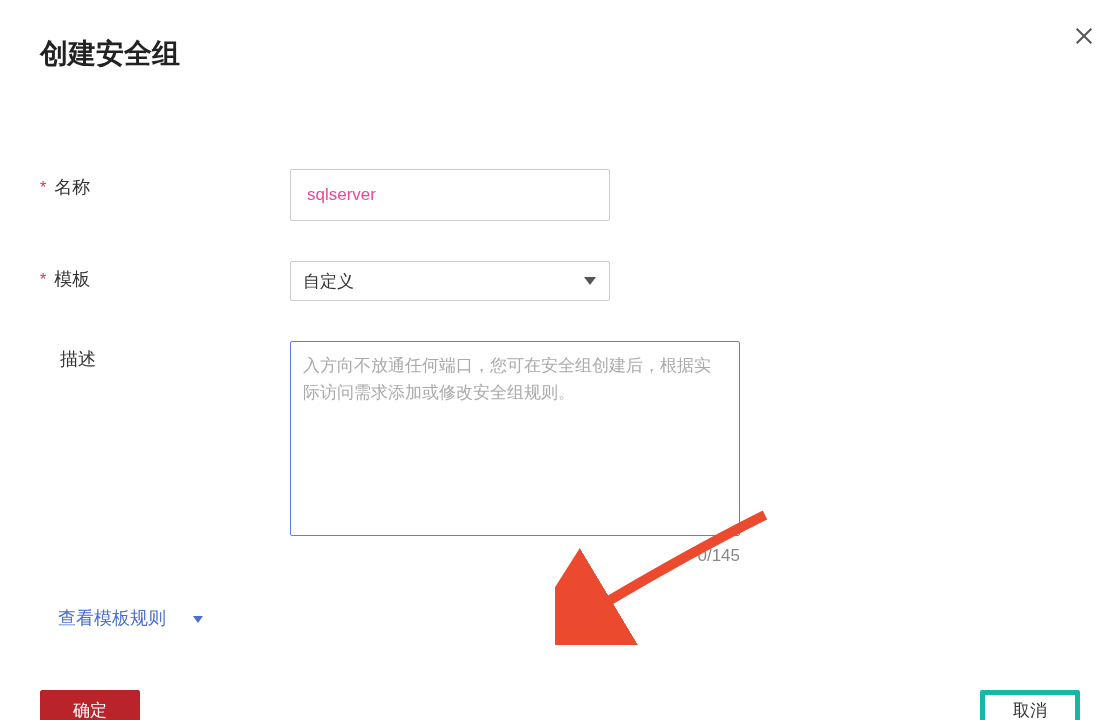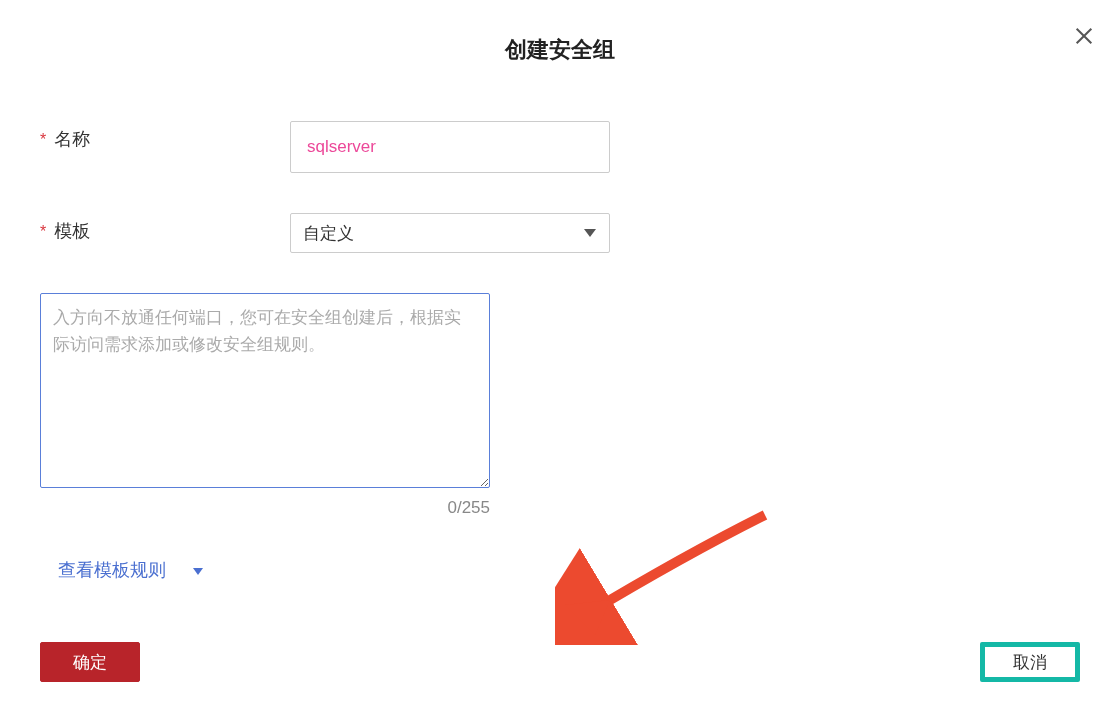--- a/index.html
+++ b/index.html
@@ -24,25 +24,24 @@
       top: 25px;
       right: 25px;
       cursor: pointer;
       color: #666;
     }
     .close-btn svg {
       width: 22px;
       height: 22px;
     }
     .modal-title {
-      font-size: 22px;
+      font-size: 28px;
       font-weight: 600;
       color: #222;
-      margin-bottom: 56px;
-      text-align: center;
+      margin-bottom: 96px;
     }
     .form-row {
       display: flex;
       align-items: flex-start;
       margin-bottom: 40px;
     }
     .form-label {
       width: 250px;
       font-size: 18px;
       color: #333;
@@ -201,24 +200,28 @@
             <svg width="14" height="10" viewBox="0 0 14 10">
                 <polygon points="1,1 13,1 7,9" fill="#555"></polygon>
               </svg>
           </span>
         </div>
       </div>
     </div>
   </div>
 
   <div class="form-row">
+    <div class="form-label">
+      <span style="width:20px;display:inline-block"></span>
+      <span>描述</span>
+    </div>
     <div class="form-control-wrap">
       <div class="textarea-wrap">
         <textarea class="textarea-input" placeholder="入方向不放通任何端口，您可在安全组创建后，根据实际访问需求添加或修改安全组规则。" style=""></textarea>
-        <div class="char-counter">0/255</div>
+        <div class="char-counter">0/145</div>
       </div>
     </div>
   </div>
 
   <div class="view-rules-row">
     <span class="view-rules-link">
       <span>查看模板规则</span>
       <span class="view-rules-caret">
         <svg width="12" height="9" viewBox="0 0 12 9">
             <polygon points="1,1 11,1 6,8" fill="#4a6fd0"></polygon>

